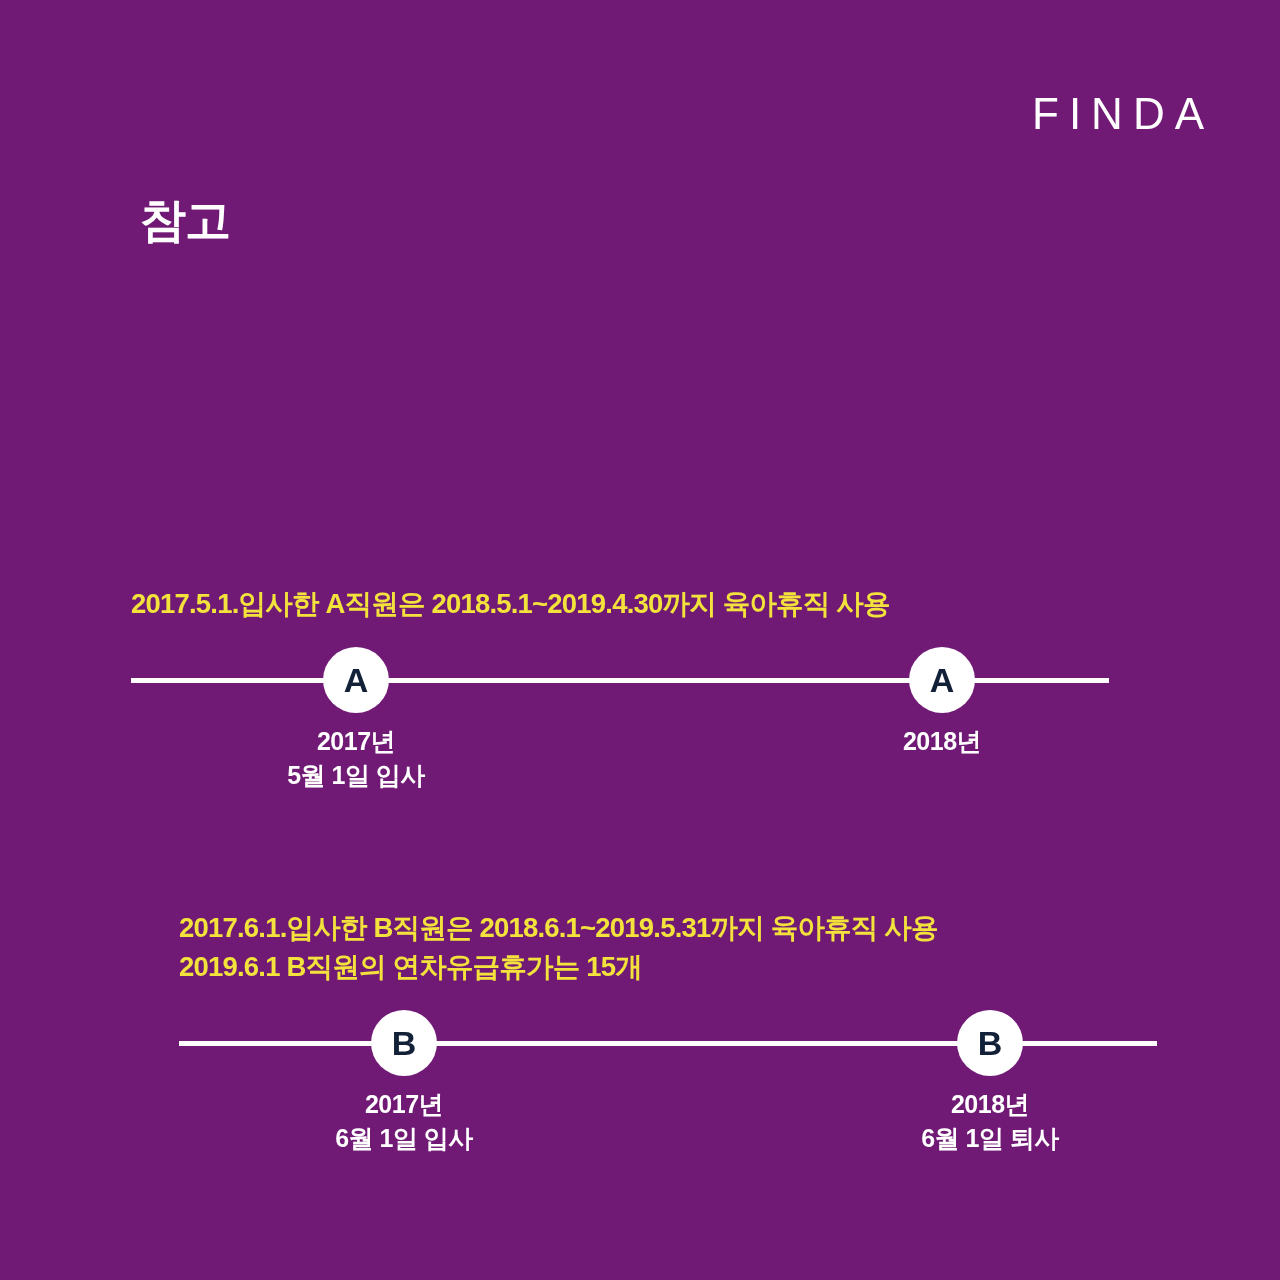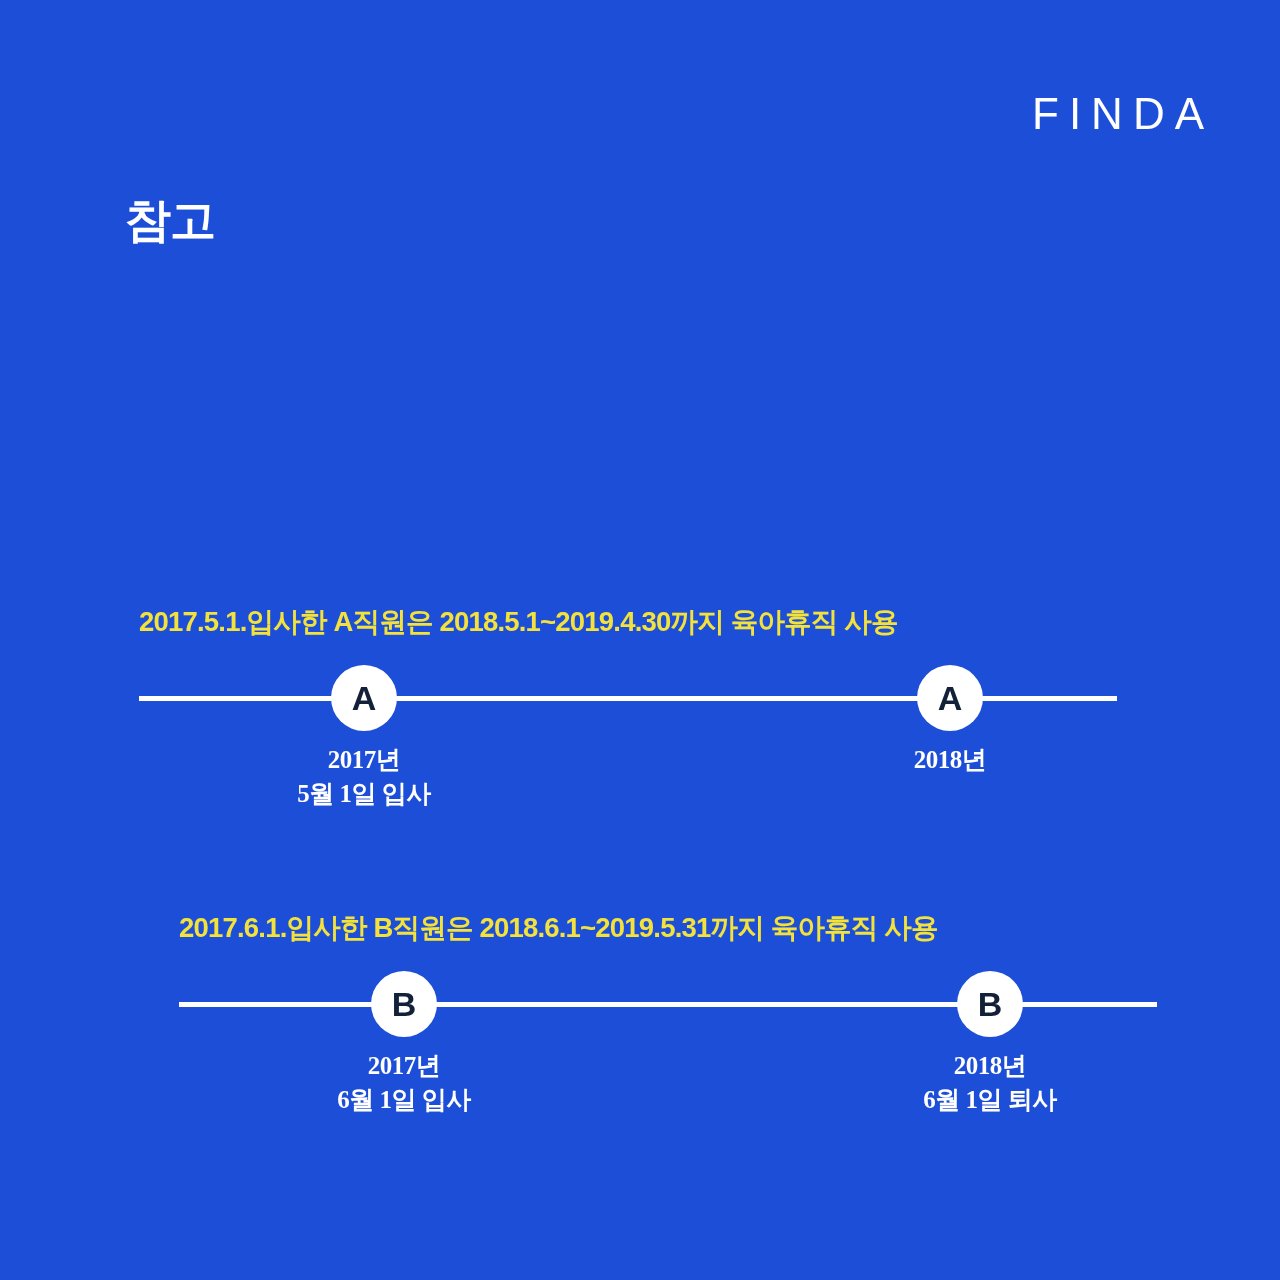--- a/index.html
+++ b/index.html
@@ -5,58 +5,58 @@
   * { margin:0; padding:0; box-sizing:border-box; }
   html, body {
     width:1280px; height:1280px;
     background:#122138;
     font-family:"Liberation Sans", sans-serif;
     overflow:hidden;
   }
   .page {
     position:relative;
     width:1280px; height:1280px;
-    background:#1d4ed8;
+    background:#701a75;
   }
 
   
   .brand {
     position:absolute;
     top:92px; right:66px;
     color:#ffffff;
     font-size:44px;
     font-weight:400;
     letter-spacing:10px;
     line-height:1;
   }
 
   
   .heading {
     position:absolute;
-    left:125px; top:190px;
+    left:140px; top:190px;
     color:#ffffff;
     font-size:46px;
     font-weight:bold;
     letter-spacing:-1px;
   }
 
   .note {
     position:absolute;
     left:131px; top:278px;
     width:1070px;
     color:#ffffff;
     font-size:29px;
     font-weight:bold;
     line-height:1.48;
     letter-spacing:-0.6px;
   }
 
   
   .block { position:absolute; left:131px; width:1020px; }
-  .block-a { top:602px;margin-left:8px; }
+  .block-a { top:584px; }
   .block-b { top:908px;margin-left:48px; }
 
   .caption {
     color:#f2e23b;
     font-size:27.5px;
     font-weight:bold;
     line-height:1.42;
     letter-spacing:-0.8px;
     white-space:nowrap;
   }
@@ -83,21 +83,21 @@
     font-size:34px;
     font-weight:bold;
     display:flex;
     align-items:center;
     justify-content:center;
     line-height:1;
   }
   .marker-1 { left:192px; }
   .marker-2 { left:778px; }
 
-  .labels { position:relative; height:90px;font-family:Liberation Serif, serif; }
+  .labels { position:relative; height:90px; }
   .label {
     position:absolute;
     top:12px;
     width:300px;
     text-align:center;
     color:#ffffff;
     font-size:25px;
     font-weight:bold;
     line-height:1.35;
     letter-spacing:-0.5px;
@@ -132,20 +132,21 @@
       </div>
       <div class="label label-2">
         <span class="l1">2018년</span>
       </div>
     </div>
   </div>
 
   <div class="block block-b">
     <div class="caption">
       <div>2017.6.1.입사한 B직원은 2018.6.1~2019.5.31까지 육아휴직 사용</div>
+      <div>2019.6.1 B직원의 연차유급휴가는 15개</div>
     </div>
     <div class="timeline">
       <div class="rail"></div>
       <div class="marker marker-1">B</div>
       <div class="marker marker-2">B</div>
     </div>
     <div class="labels">
       <div class="label label-1">
         <span class="l1">2017년</span>
         <span class="l2">6월 1일 입사</span>

